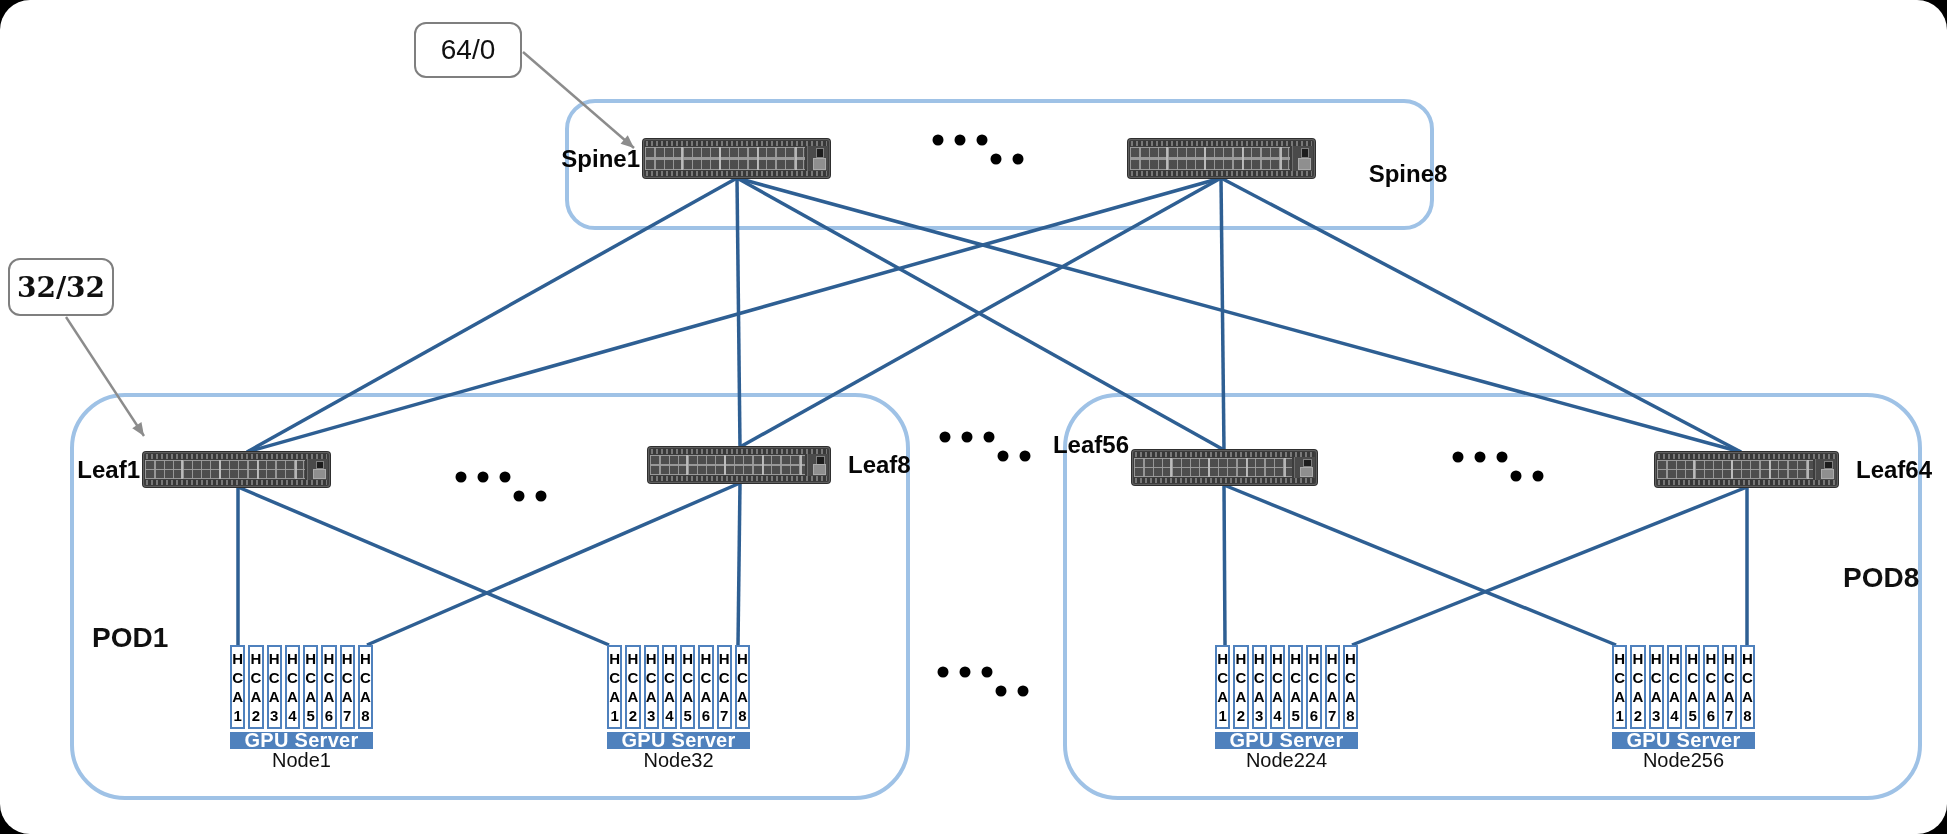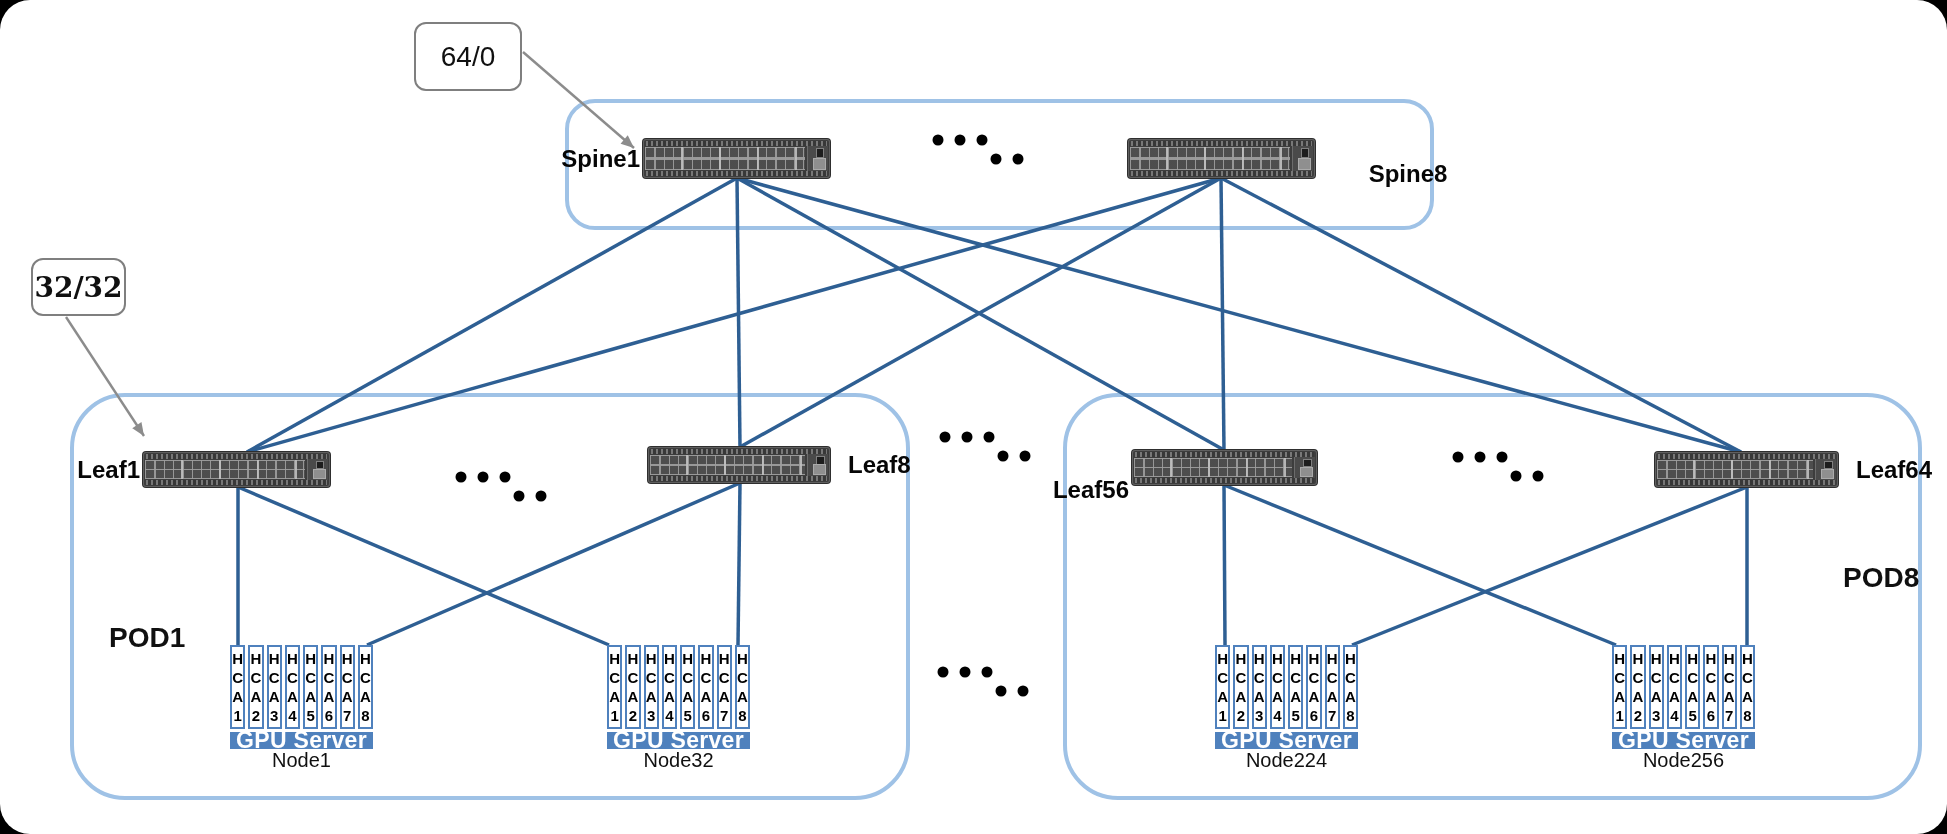--- a/index.html
+++ b/index.html
@@ -23,21 +23,21 @@
      repeating-linear-gradient(90deg, rgba(165,165,165,.9) 0 1.3px, transparent 1.3px 9.3px),
      linear-gradient(to bottom,#9a9a9a 0 1px,transparent 1px 45%,#9a9a9a 45% 55%,transparent 55% calc(100% - 1px),#9a9a9a calc(100% - 1px)),
      #121212;}
   .sw-end{position:absolute;right:1%;top:7px;bottom:7px;width:11%;background:#4a4a4a;border-left:1px solid #6b6b6b;}
   .sw-end::before{content:"";position:absolute;right:18%;top:8%;width:32%;height:32%;background:#1d1d1d;border:1px solid #808080;}
   .sw-end::after{content:"";position:absolute;right:10%;bottom:6%;width:55%;height:38%;background:#8f8f8f;border:1px solid #aaa;}
   .gpu-node{position:absolute;z-index:5;}
   .hca-row{display:flex;gap:3px;height:84px;}
   .hca{flex:1;background:#fff;border:2.4px solid #4f81bd;box-sizing:border-box;display:flex;flex-direction:column;align-items:center;justify-content:center;color:#000;}
   .hca span{display:block;font-size:15px;font-weight:600;line-height:19px;text-align:center;}
-  .gpu-bar{margin-top:3px;height:17px;background:#4f81bd;color:#fff;font-weight:bold;font-size:23px;display:flex;align-items:center;justify-content:center;letter-spacing:.3px;}
+  .gpu-bar{margin-top:3px;height:17px;background:#4f81bd;color:#fff;font-weight:bold;font-size:20px;display:flex;align-items:center;justify-content:center;letter-spacing:.3px;}
   .node-label{text-align:center;font-size:20px;color:#101010;}
 </style>
 </head>
 <body>
 
 <div class="stage">
   <div class="canvas"></div>
   <svg class="lines" width="1947" height="834" viewBox="0 0 1947 834">
       <line x1="737" y1="178" x2="247" y2="452" class="conn"></line>
       <line x1="737" y1="178" x2="740" y2="447" class="conn"></line>
@@ -84,21 +84,21 @@
       <circle cx="987" cy="672" r="5.5" class="dot"></circle>
       <circle cx="1001" cy="691" r="5.5" class="dot"></circle>
       <circle cx="1023" cy="691" r="5.5" class="dot"></circle>
     </svg>
   <div id="layer-boxes">
       <div class="box" style="left: 565px; top: 99px; width: 869px; height: 131px; border-radius: 30px;"></div>
       <div class="box" style="left: 70px; top: 393px; width: 840px; height: 407px; border-radius: 55px;"></div>
       <div class="box" style="left: 1063px; top: 393px; width: 859px; height: 407px; border-radius: 55px;"></div>
     </div>
   <div id="layer-elements">
-      <div class="pod-label" style="left: 109px; top: 622px;">POD1</div>
+      <div class="pod-label" style="left: 92px; top: 622px;">POD1</div>
       <div class="pod-label" style="left: 1843px; top: 562px;">POD8</div>
       <div class="switch" style="left: 643px; top: 139px; width: 187px; height: 39px;">
         <div class="sw-top"></div>
         <div class="sw-ports"></div>
         <div class="sw-bot"></div>
         <div class="sw-end"></div>
       </div>
       <div class="sw-label" style="left: 490px; top: 146.5px; text-align: right;">Spine1</div>
       <div class="switch" style="left: 1128px; top: 139px; width: 187px; height: 39px;">
         <div class="sw-top"></div>
@@ -120,21 +120,21 @@
         <div class="sw-bot"></div>
         <div class="sw-end"></div>
       </div>
       <div class="sw-label" style="left: 848px; top: 453px; text-align: left;">Leaf8</div>
       <div class="switch" style="left: 1132px; top: 450px; width: 185px; height: 35px;">
         <div class="sw-top"></div>
         <div class="sw-ports"></div>
         <div class="sw-bot"></div>
         <div class="sw-end"></div>
       </div>
-      <div class="sw-label" style="left: 979px; top: 478px; text-align: right;">Leaf56</div>
+      <div class="sw-label" style="left: 979px; top: 433px; text-align: right;">Leaf56</div>
       <div class="switch" style="left: 1655px; top: 452px; width: 183px; height: 35px;">
         <div class="sw-top"></div>
         <div class="sw-ports"></div>
         <div class="sw-bot"></div>
         <div class="sw-end"></div>
       </div>
       <div class="sw-label" style="left: 1856px; top: 457.5px; text-align: left;">Leaf64</div>
       <div class="gpu-node" style="left: 230px; top: 645px; width: 143px;">
         <div class="hca-row">
           <div class="hca">
@@ -344,16 +344,16 @@
           <div class="hca">
             <span>H</span>
             <span>C</span>
             <span>A</span>
             <span>8</span>
           </div>
         </div>
         <div class="gpu-bar">GPU Server</div>
         <div class="node-label">Node256</div>
       </div>
-      <div class="callout" style="left: 414px; top: 22px; width: 108px; height: 69px;">64/0</div>
-      <div class="callout serif" style="left: 31px; top: 258px; width: 95px; height: 58px;">32/32</div>
+      <div class="callout" style="left: 414px; top: 22px; width: 108px; height: 56px;">64/0</div>
+      <div class="callout serif" style="left: 8px; top: 258px; width: 106px; height: 58px;">32/32</div>
     </div>
 </div>
 
 </body></html>

